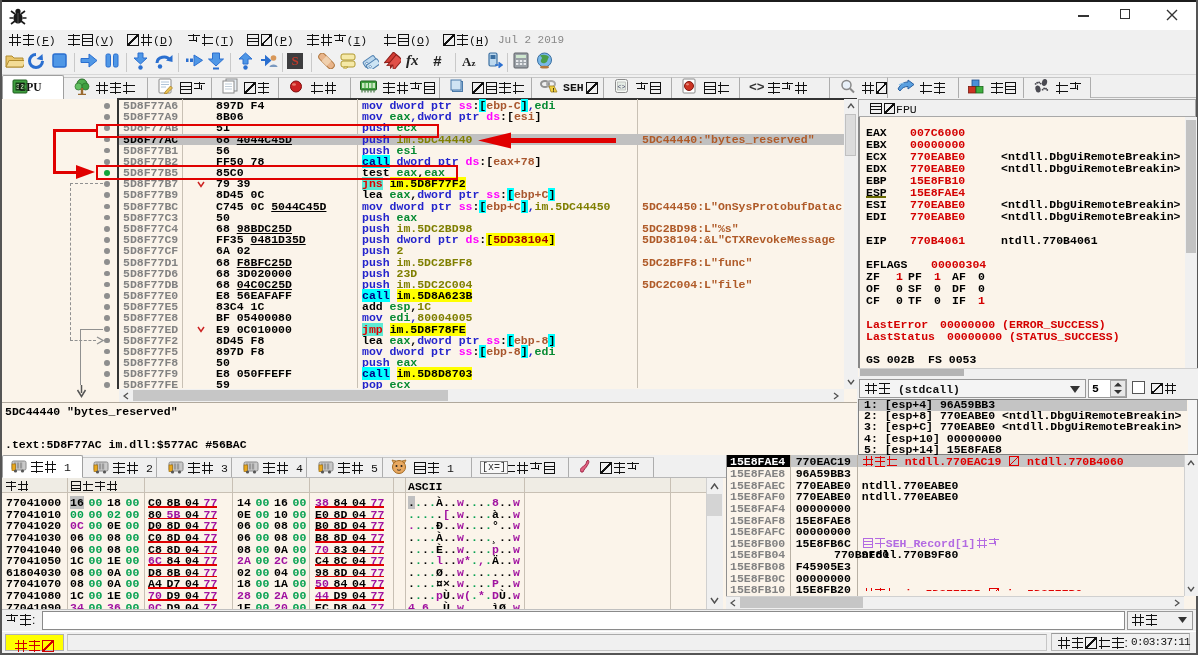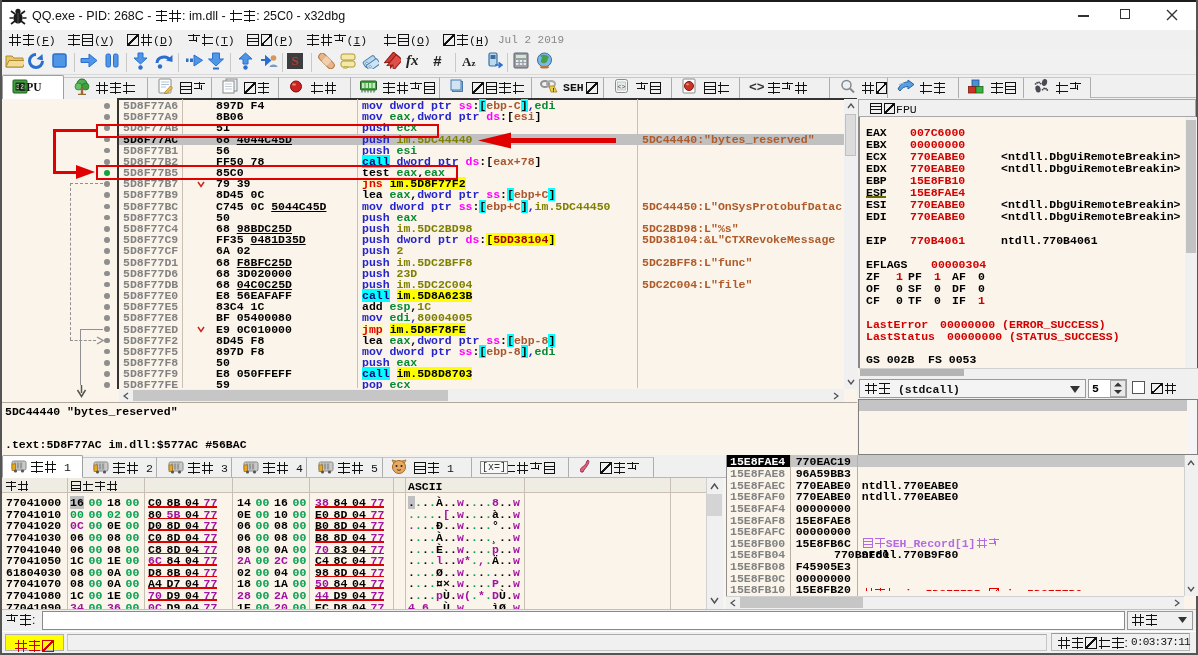--- a/index.html
+++ b/index.html
@@ -25,21 +25,20 @@
 <div class="abs" style="left:0;top:0;width:2px;height:655px;background:#555"></div>
 <div class="abs" style="left:1196px;top:0;width:2px;height:655px;background:#555"></div>
 <div class="abs" style="left:0;top:653px;width:1198px;height:2px;background:#555"></div>
 <div class="abs" style="left:2px;top:2px;width:1194px;height:28px;background:#fff"></div>
 <svg class="abs" style="left:8px;top:7px" width="20" height="18" viewBox="0 0 20 18">
 <ellipse cx="10" cy="11" rx="4.6" ry="5.6" fill="#1a1a1a"></ellipse>
 <circle cx="10" cy="4.4" r="2.6" fill="#1a1a1a"></circle>
 <path d="M3 4 L7 7 M17 4 L13 7 M1.5 11 L5.4 11 M18.5 11 L14.6 11 M3 17 L7 14 M17 17 L13 14" stroke="#1a1a1a" stroke-width="1.6"></path>
 <path d="M10 6 L10 16" stroke="#666" stroke-width="0.8"></path>
 </svg>
-<div class="abs" style="left:32px;top:9px;font-size:12.5px;color:#111">QQ.exe - PID: 268C - <i class="k k1 "></i><i class="k k3 "></i>: im.dll - <i class="k k6 "></i><i class="k k1 "></i>: 25C0 - x32dbg</div>
 <div class="abs" style="left:1078px;top:15px;width:11px;height:1.6px;background:#333"></div>
 <div class="abs" style="left:1120px;top:9px;width:10px;height:10px;border:1.4px solid #333"></div>
 <svg class="abs" style="left:1166px;top:9px" width="12" height="12" viewBox="0 0 12 12">
       <path d="M1 1 L11 11 M11 1 L1 11" stroke="#333" stroke-width="1.4"></path>
     </svg>
 <div class="abs" style="left:2px;top:30px;width:1194px;height:20px;background:#f0f0f0"></div>
 <div class="abs" style="left:8px;top:33px;font-size:12px;color:#111"><i class="k k3 "></i><i class="k k1 "></i><span style="font-family:'Liberation Mono';font-size:11.5px">(<u>F</u>)</span></div>
 <div class="abs" style="left:67px;top:33px;font-size:12px;color:#111"><i class="k k1 "></i><i class="k k2 "></i><span style="font-family:'Liberation Mono';font-size:11.5px">(<u>V</u>)</span></div>
 <div class="abs" style="left:126px;top:33px;font-size:12px;color:#111"><i class="k k4 "></i><i class="k k3 "></i><span style="font-family:'Liberation Mono';font-size:11.5px">(<u>D</u>)</span></div>
 <div class="abs" style="left:187px;top:33px;font-size:12px;color:#111"><i class="k k5 "></i><i class="k k6 "></i><span style="font-family:'Liberation Mono';font-size:11.5px">(<u>T</u>)</span></div>
@@ -371,21 +370,21 @@
 59</div>
 <svg class="abs" style="left:197px;top:180.8px" width="8" height="7" viewBox="0 0 8 7">
       <path d="M1 1 L4 5.5 L7 1" fill="none" stroke="#c22" stroke-width="1.5"></path>
     </svg>
 <svg class="abs" style="left:197px;top:326.0px" width="8" height="7" viewBox="0 0 8 7">
       <path d="M1 1 L4 5.5 L7 1" fill="none" stroke="#c22" stroke-width="1.5"></path>
     </svg>
 <style>
 .ib{color:#2323cc}.ik{color:#000}.ir{color:#068a32}.isg{color:#ff00ff}.iv{color:#7f7f00}
 .imb{color:#a8562e}.icy{background:#00ffff;color:#000}.icall{background:#00ffff;color:#000080}
-.ijy{background:#fef9c3;color:#e00000}.ity{background:#ffff00;color:#000}.iry{background:#ffff00;color:#a00000}
+.ijy{background:#5eead4;color:#e00000}.ity{background:#ffff00;color:#000}.iry{background:#ffff00;color:#a00000}
 .icmt{color:#af5a28}
 </style>
 <div class="abs m" style="left:362px;top:100.1px;line-height:11.17px"><span class="ib">mov dword ptr </span><span class="isg">ss</span><span class="ik">:</span><span class="icy">[</span><span class="imb">ebp-C</span><span class="icy">]</span><span class="ib">,</span><span class="ir">edi</span>
 <span class="ib">mov </span><span class="ir">eax</span><span class="ib">,dword ptr </span><span class="isg">ds</span><span class="ik">:[</span><span class="imb">esi</span><span class="ik">]</span>
 <span class="ib">push </span><span class="ir">ecx</span>
 <span class="ib">push </span><span class="iv">im.5DC44440</span>
 <span class="ib">push </span><span class="ir">esi</span>
 <span class="icall">call</span><span class="ib"> dword ptr </span><span class="isg">ds</span><span class="ik">:[</span><span class="imb">eax+78</span><span class="ik">]</span>
 <span class="ik">test </span><span class="ir">eax</span><span class="ik">,</span><span class="ir">eax</span>
 <span class="ijy">jns</span><span class="ik"> </span><span class="ity">im.5D8F77F2</span>
@@ -500,20 +499,25 @@
 <div class="abs" style="left:1088px;top:379px;width:39px;height:19px;background:#fff;border:1px solid #999"></div>
 <div class="abs m" style="left:1092px;top:382px;color:#000">5</div>
 <div class="abs" style="left:1110px;top:380px;width:16px;height:17px;background:#e8e8e8;border:1px solid #aaa"></div>
 <svg class="abs" style="left:1113px;top:382px" width="10" height="13" viewBox="0 0 10 13">
       <path d="M1 4.5 L5 0.5 L9 4.5 Z M1 8 L5 12 L9 8 Z" fill="#333"></path>
     </svg>
 <div class="abs" style="left:1132px;top:381px;width:13px;height:13px;background:#fff;border:1.4px solid #555"></div>
 <div class="abs" style="left:1150px;top:381.5px;font-size:12px;color:#111"><i class="k k4 "></i><i class="k k3 "></i></div>
 <div class="abs" style="left:858px;top:399px;width:340px;height:56px;background:#fbf4ea;border:1px solid #808080"></div>
 <div class="abs" style="left:859px;top:399.5px;width:328px;height:11.3px;background:#c4c4c4"></div>
+<div class="abs m" style="left:864px;top:398.9px;line-height:11.3px;color:#000;width:324px;overflow:hidden">1: [esp+4] 96A59BB3
+2: [esp+8] 770EABE0 &lt;ntdll.DbgUiRemoteBreakin&gt;
+3: [esp+C] 770EABE0 &lt;ntdll.DbgUiRemoteBreakin&gt;
+4: [esp+10] 00000000
+5: [esp+14] 15E8FAE8</div>
 <div class="abs" style="left:1188px;top:400px;width:9px;height:54px;background:#f5f5f5"></div>
 <div class="abs" style="left:2px;top:455px;width:724px;height:23px;background:#f0f0f0;border-bottom:1px solid #b8b8b8"></div>
 <div class="abs" style="left:2px;top:455px;width:81px;height:23px;background:#fff;border:1px solid #9f9f9f;border-bottom:1px solid #fff;border-radius:2px 2px 0 0"></div>
 <div class="abs" style="left:30px;top:460px;font-size:12px;color:#111"><i class="k k1 "></i><i class="k k3 "></i><span class="m" style="font-weight:normal"> 1</span></div>
 <svg class="abs" style="left:10px;top:459px" width="17" height="14" viewBox="0 0 17 14">
       <rect x="2" y="2" width="14" height="9" rx="1.5" fill="#c9c9c9" stroke="#8a8a8a"></rect>
       <rect x="4" y="3.5" width="2.2" height="6" fill="#9a9a9a"></rect>
       <rect x="7" y="3.5" width="2.2" height="6" fill="#9a9a9a"></rect>
       <rect x="10" y="3.5" width="2.2" height="6" fill="#9a9a9a"></rect>
       <rect x="2" y="5" width="3.5" height="6.5" fill="#e8a820" stroke="#a07010" stroke-width="0.7"></rect>
@@ -952,20 +956,21 @@
       <path d="M1 1 L4.5 6 L8 1" fill="none" stroke="#505050" stroke-width="1.4"></path>
     </svg>
 <div class="abs" style="left:707px;top:494px;width:15px;height:22px;background:#d4d4d4"></div>
 <div class="abs" style="left:726px;top:455px;width:470px;height:154px;background:#fbf4ea;border-left:1px solid #909090"></div>
 <div class="abs" style="left:727px;top:455.3px;width:62.6px;height:11.6px;background:#000"></div>
     <div class="abs" style="left:789.6px;top:455.3px;width:395px;height:11.6px;background:#c6c6c6"></div>
     <div class="abs" style="left:789.6px;top:455px;width:1px;height:141px;background:#b8b0a4"></div>
     <div class="abs" style="left:856.5px;top:455px;width:1px;height:141px;background:#b8b0a4"></div>
     <div class="abs m" style="left:730px;top:455.3px;color:#fff">15E8FAE4</div>
     <div class="abs m" style="left:795.7px;top:455.3px;color:#000">770EAC19</div>
+    <div class="abs m" style="left:861.8px;top:455.3px;color:#e00000"><i class="k k3 ks"></i><i class="k k1 ks"></i><i class="k k6 ks"></i> ntdll.770EAC19 <i class="k k4 ks"></i> ntdll.770B4060</div>
     <div class="abs m" style="left:730px;top:466.9px;color:#828282">15E8FAE8</div>
     <div class="abs m" style="left:795.7px;top:466.9px;color:#000">96A59BB3</div>
     <div class="abs m" style="left:730px;top:478.6px;color:#828282">15E8FAEC</div>
     <div class="abs m" style="left:795.7px;top:478.6px;color:#000">770EABE0</div>
     <div class="abs m" style="left:861.8px;top:478.6px;color:#000">ntdll.770EABE0</div>
     <div class="abs m" style="left:730px;top:490.2px;color:#828282">15E8FAF0</div>
     <div class="abs m" style="left:795.7px;top:490.2px;color:#000">770EABE0</div>
     <div class="abs m" style="left:861.8px;top:490.2px;color:#000">ntdll.770EABE0</div>
     <div class="abs m" style="left:730px;top:501.8px;color:#828282">15E8FAF4</div>
     <div class="abs m" style="left:795.7px;top:501.8px;color:#000">00000000</div>

